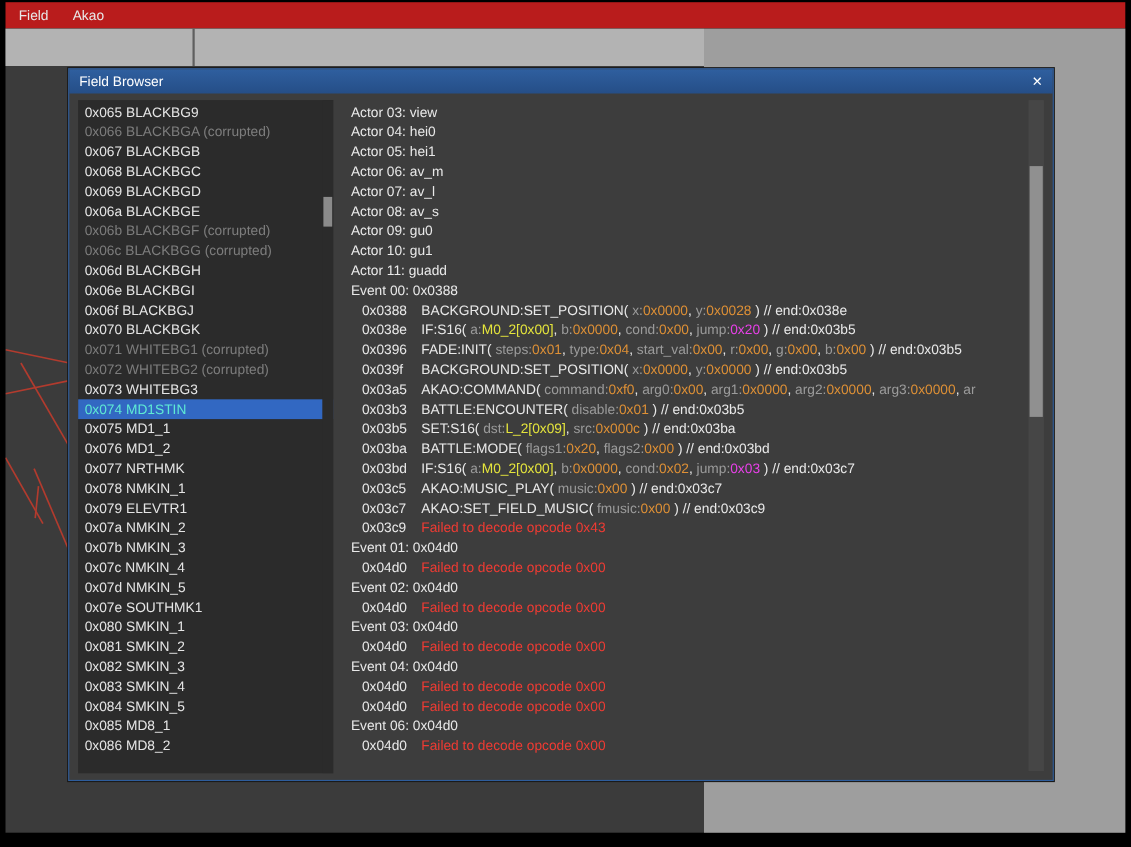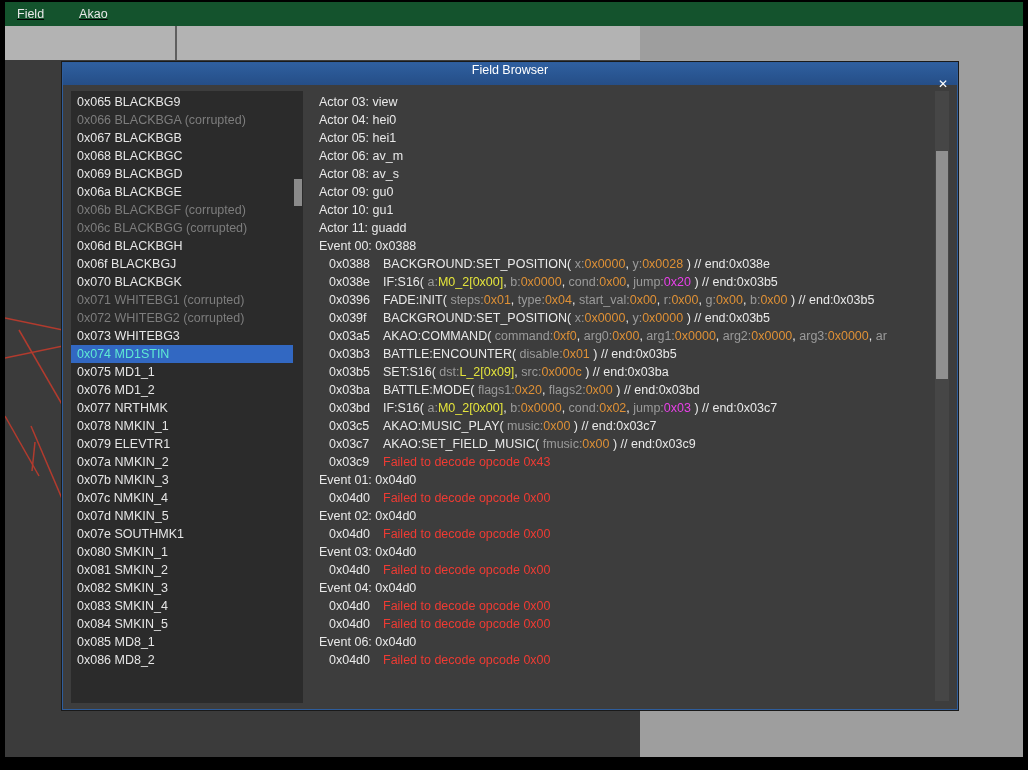--- a/index.html
+++ b/index.html
@@ -1,33 +1,33 @@
 <!DOCTYPE html>
 <html style="--plain: #e9e9e9; --param: #9b9b9b; --value: #de9036; --special: #e4e43c; --jump: #e840e8; --error: #ef3b33; --titlebar1: #2f5f9f; --titlebar2: #254e87; --selection: #3268c2; --corrupted: #7d7d7d; --listbg: #2b2b2b; --dialogbg: #3d3d3d;"><head>
 <meta charset="utf-8">
 <style>
   html,body{margin:0;padding:0;background:#000;}
   .screen{position:relative;width:1028px;height:770px;background:#000;overflow:hidden;
           font-family:"Liberation Sans","DejaVu Sans",sans-serif;}
   
-  .menu-bar{position:absolute;left:5px;top:2px;width:1018px;height:24px;background:#14532d;
-            display:flex;align-items:center;gap:35px;padding-left:12px;box-sizing:border-box;text-decoration:underline;}
+  .menu-bar{position:absolute;left:5px;top:2px;width:1018px;height:24px;background:#b91c1c;
+            display:flex;align-items:center;gap:22px;padding-left:12px;box-sizing:border-box;}
   .menu-item{color:#e8e8e8;font-size:12.5px;cursor:default;}
   
   .canvas{position:absolute;left:5px;top:26px;width:1018px;height:731px;background:#3b3b3b;}
   .sky-left{position:absolute;left:0;top:0;width:635px;height:34px;background:#b3b3b3;}
   .vline{position:absolute;left:170px;top:0;width:2px;height:34px;background:#5f5f5f;}
   .right-pane{position:absolute;left:635px;top:0;width:383px;height:731px;background:#9e9e9e;}
   .wireframe{position:absolute;left:0;top:240px;}
   
   .dialog{position:absolute;left:62px;top:62px;width:896px;height:648px;background:var(--dialogbg,#3d3d3d);
           border:1px solid #2e5d9c;box-sizing:border-box;box-shadow:0 0 0 1px #1a1a1a;}
   .titlebar{position:absolute;left:0;top:0;right:0;height:22px;
             background:linear-gradient(180deg,var(--titlebar1,#2f5f9f),var(--titlebar2,#254e87));
-            display:flex;align-items:center;padding:0 9px;box-sizing:border-box;flex-direction:column;}
+            display:flex;align-items:center;padding:0 9px;box-sizing:border-box;}
   .title{color:#ffffff;font-size:12.5px;}
   .close{margin-left:auto;color:#ffffff;font-size:12px;cursor:default;}
   .dialog-body{position:absolute;left:0;top:22px;right:0;bottom:0;}
   
   .field-list-wrap{position:absolute;left:8px;top:6px;width:232px;bottom:6px;background:var(--listbg,#2b2b2b);overflow:hidden;}
   .field-list{position:absolute;inset:0;padding-top:2px;overflow:hidden;}
   .list-item{height:18px;line-height:18px;padding-left:6px;font-size:12.5px;color:#e6e6e6;white-space:nowrap;}
   .list-item.corrupted{color:var(--corrupted,#7d7d7d);}
   .list-item.selected{background:var(--selection,#3268c2);color:#5eead4;}
   .list-scrollbar{position:absolute;right:0;top:0;bottom:0;width:10px;background:var(--listbg,#2b2b2b);}
@@ -85,20 +85,21 @@
         <div class="field-list">
             <div class="list-item">0x065 BLACKBG9</div>
             <div class="list-item corrupted">0x066 BLACKBGA (corrupted)</div>
             <div class="list-item">0x067 BLACKBGB</div>
             <div class="list-item">0x068 BLACKBGC</div>
             <div class="list-item">0x069 BLACKBGD</div>
             <div class="list-item">0x06a BLACKBGE</div>
             <div class="list-item corrupted">0x06b BLACKBGF (corrupted)</div>
             <div class="list-item corrupted">0x06c BLACKBGG (corrupted)</div>
             <div class="list-item">0x06d BLACKBGH</div>
+            <div class="list-item">0x06e BLACKBGI</div>
             <div class="list-item">0x06f BLACKBGJ</div>
             <div class="list-item">0x070 BLACKBGK</div>
             <div class="list-item corrupted">0x071 WHITEBG1 (corrupted)</div>
             <div class="list-item corrupted">0x072 WHITEBG2 (corrupted)</div>
             <div class="list-item">0x073 WHITEBG3</div>
             <div class="list-item selected">0x074 MD1STIN</div>
             <div class="list-item">0x075 MD1_1</div>
             <div class="list-item">0x076 MD1_2</div>
             <div class="list-item">0x077 NRTHMK</div>
             <div class="list-item">0x078 NMKIN_1</div>
@@ -119,20 +120,21 @@
         <div class="list-scrollbar">
           <div class="list-thumb"></div>
         </div>
       </div>
 
       <div class="script-panel">
           <div class="line header">Actor 03: view</div>
           <div class="line header">Actor 04: hei0</div>
           <div class="line header">Actor 05: hei1</div>
           <div class="line header">Actor 06: av_m</div>
+          <div class="line header">Actor 07: av_l</div>
           <div class="line header">Actor 08: av_s</div>
           <div class="line header">Actor 09: gu0</div>
           <div class="line header">Actor 10: gu1</div>
           <div class="line header">Actor 11: guadd</div>
           <div class="line header">Event 00: 0x0388</div>
           <div class="line op"><span class="addr">0x0388</span><span class="seg-plain">BACKGROUND:SET_POSITION( </span><span class="seg-param">x:</span><span class="seg-value">0x0000</span><span class="seg-plain">, </span><span class="seg-param">y:</span><span class="seg-value">0x0028</span><span class="seg-plain"> ) // end:0x038e</span></div>
           <div class="line op"><span class="addr">0x038e</span><span class="seg-plain">IF:S16( </span><span class="seg-param">a:</span><span class="seg-special">M0_2[0x00]</span><span class="seg-plain">, </span><span class="seg-param">b:</span><span class="seg-value">0x0000</span><span class="seg-plain">, </span><span class="seg-param">cond:</span><span class="seg-value">0x00</span><span class="seg-plain">, </span><span class="seg-param">jump:</span><span class="seg-jump">0x20</span><span class="seg-plain"> ) // end:0x03b5</span></div>
           <div class="line op"><span class="addr">0x0396</span><span class="seg-plain">FADE:INIT( </span><span class="seg-param">steps:</span><span class="seg-value">0x01</span><span class="seg-plain">, </span><span class="seg-param">type:</span><span class="seg-value">0x04</span><span class="seg-plain">, </span><span class="seg-param">start_val:</span><span class="seg-value">0x00</span><span class="seg-plain">, </span><span class="seg-param">r:</span><span class="seg-value">0x00</span><span class="seg-plain">, </span><span class="seg-param">g:</span><span class="seg-value">0x00</span><span class="seg-plain">, </span><span class="seg-param">b:</span><span class="seg-value">0x00</span><span class="seg-plain"> ) // end:0x03b5</span></div>
           <div class="line op"><span class="addr">0x039f</span><span class="seg-plain">BACKGROUND:SET_POSITION( </span><span class="seg-param">x:</span><span class="seg-value">0x0000</span><span class="seg-plain">, </span><span class="seg-param">y:</span><span class="seg-value">0x0000</span><span class="seg-plain"> ) // end:0x03b5</span></div>
           <div class="line op"><span class="addr">0x03a5</span><span class="seg-plain">AKAO:COMMAND( </span><span class="seg-param">command:</span><span class="seg-value">0xf0</span><span class="seg-plain">, </span><span class="seg-param">arg0:</span><span class="seg-value">0x00</span><span class="seg-plain">, </span><span class="seg-param">arg1:</span><span class="seg-value">0x0000</span><span class="seg-plain">, </span><span class="seg-param">arg2:</span><span class="seg-value">0x0000</span><span class="seg-plain">, </span><span class="seg-param">arg3:</span><span class="seg-value">0x0000</span><span class="seg-plain">, </span><span class="seg-param">ar</span></div>

